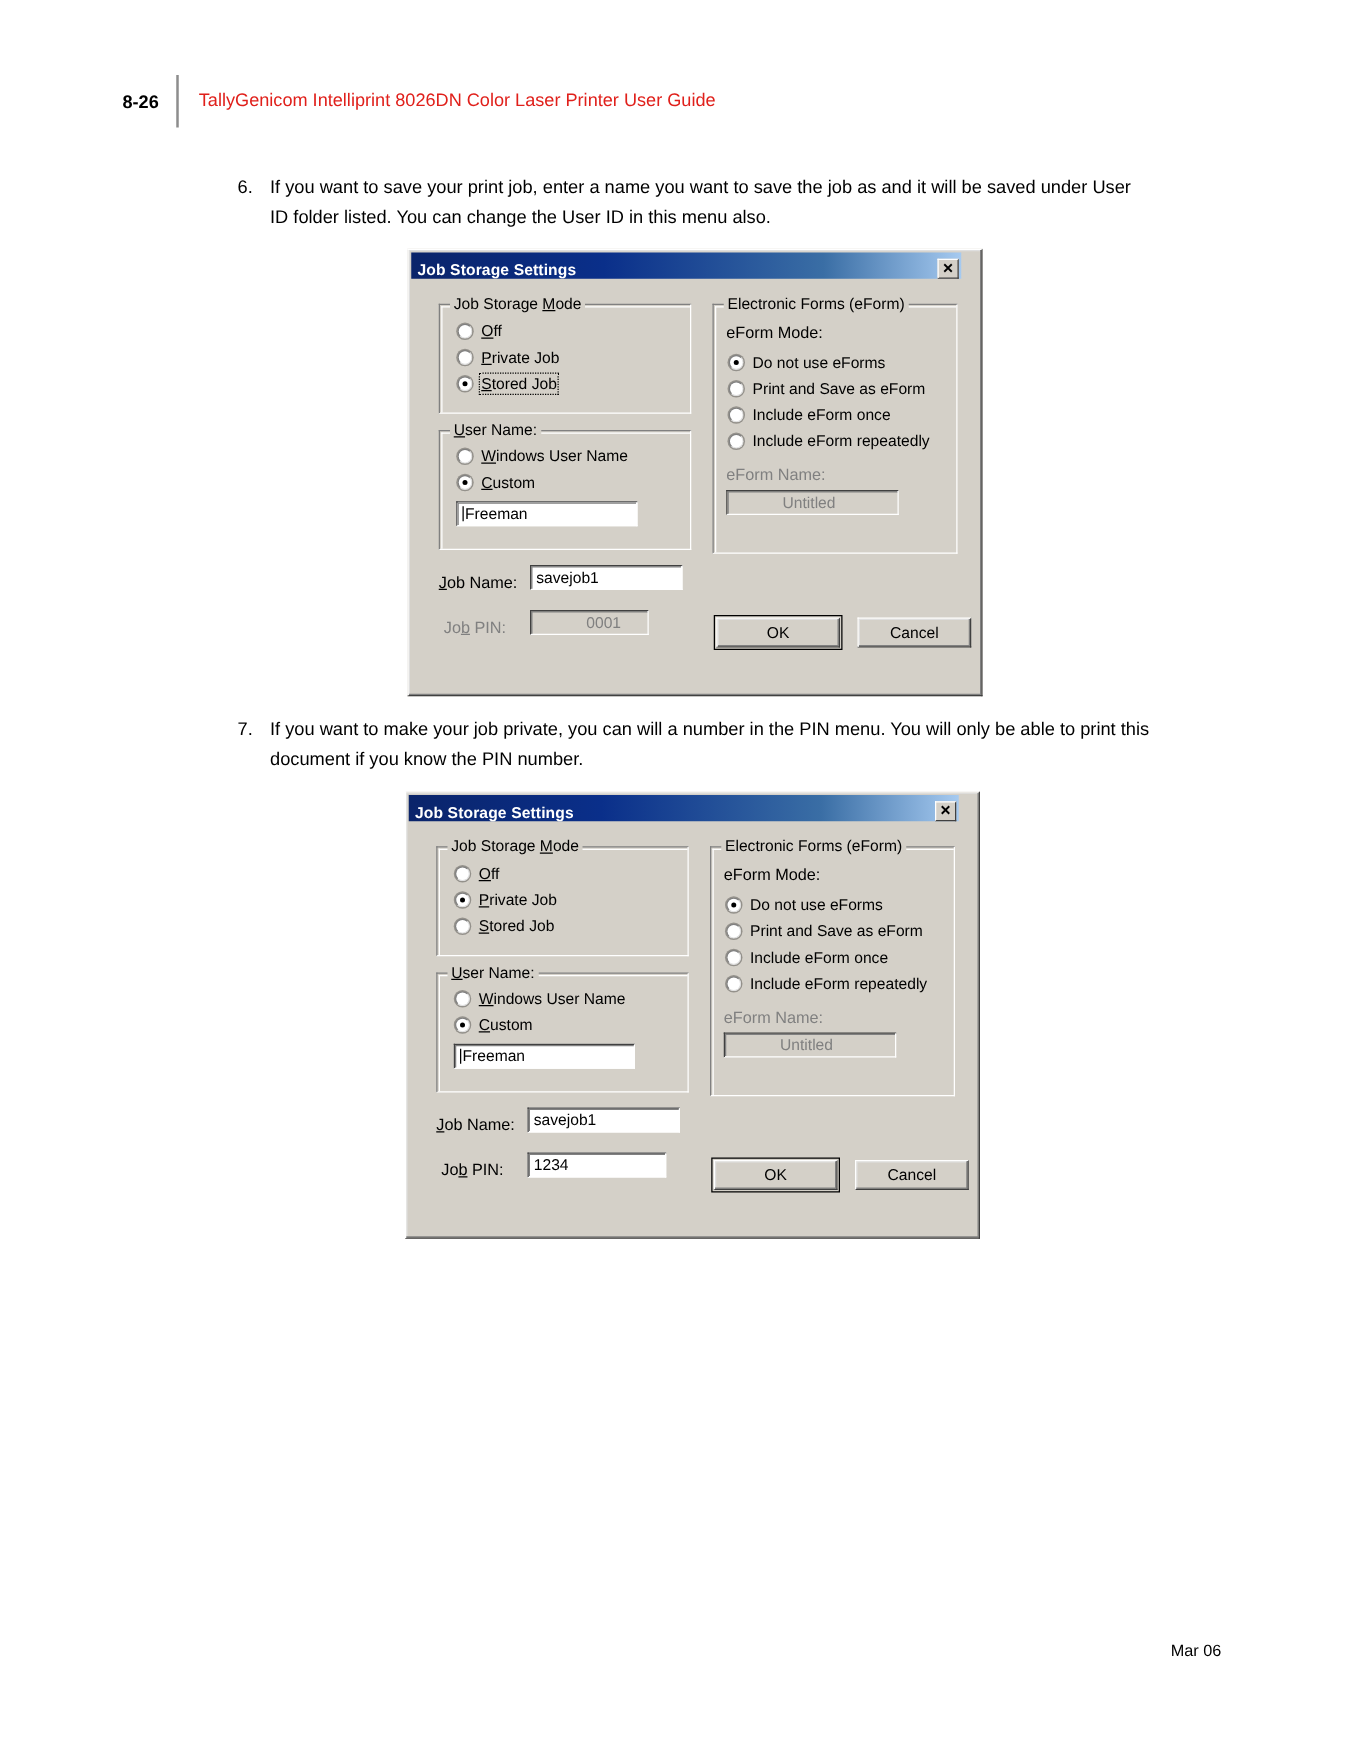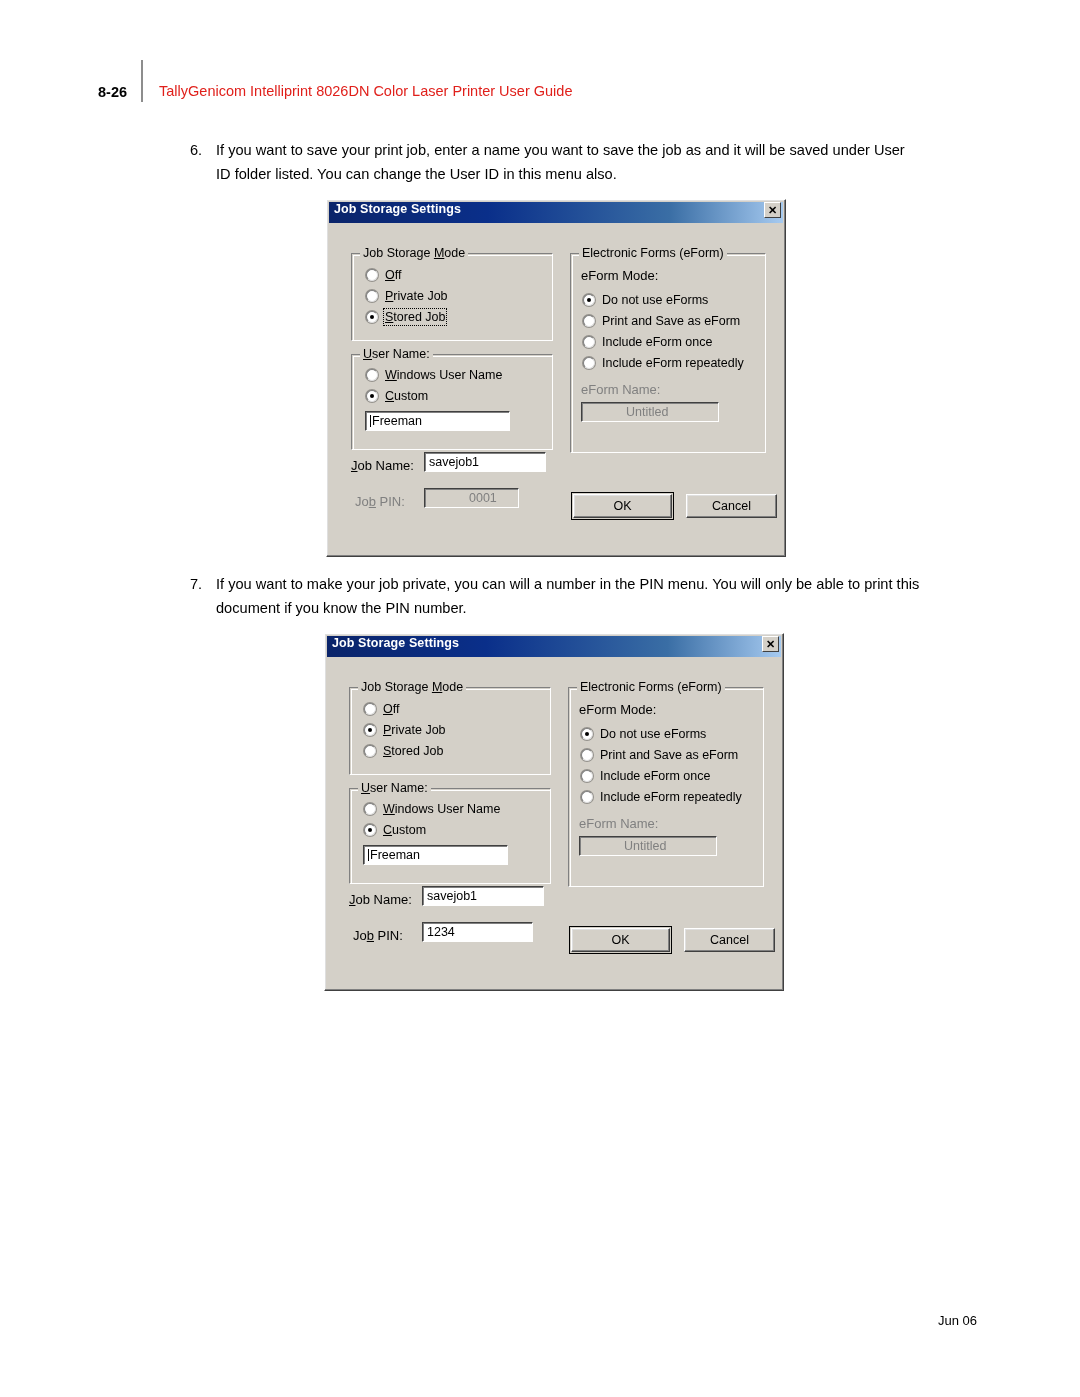--- a/index.html
+++ b/index.html
@@ -15,21 +15,21 @@
     color: #000;
     overflow: hidden;
   }
 
   
   .page-header {
     position: absolute;
     left: 98px;
     top: 60px;
     display: flex;
-    align-items: flex-end;
+    align-items: center;
   }
   .page-num {
     font-weight: bold;
     font-size: 14.5px;
     color: #000;
     padding-right: 14px;
     line-height: 19px;
     padding-top: 3px;
     white-space: nowrap;
   }
@@ -82,24 +82,24 @@
     border-bottom: 1px solid #404040;
     box-shadow: inset -1px -1px 0 #808080, inset 1px 1px 0 #dfdfdf;
     font-size: 12.5px;
     box-sizing: border-box;
   }
   #dialog-1 { left: 326px; top: 199px; height: 358px; }
   #dialog-2 { left: 324px; top: 633px; height: 358px; }
 
   .titlebar {
     height: 21px;
-    margin: 2px 2px 0 2px;
+    margin: 2px 16px 0 2px;
     background: linear-gradient(to right, #0a246a 0%, #0a2f8a 35%, #3a6ea5 75%, #a6caf0 100%);
     display: flex;
-    align-items: flex-start;
+    align-items: flex-end;
     padding: 0 2px 0 5px;
     box-sizing: border-box;
   }
   .titlebar-text {
     color: #ffffff;
     font-weight: bold;
     font-size: 12.5px;
     flex: 1;
     letter-spacing: 0.1px;
     white-space: nowrap;
@@ -129,21 +129,20 @@
     height: calc(100% - 23px);
   }
 
   
   .group {
     position: absolute;
     border: 1px solid #808080;
     border-right-color: #ffffff;
     border-bottom-color: #ffffff;
     box-sizing: border-box;
-    margin-top: 10px;
   }
   .group::after {
     content: "";
     position: absolute;
     left: 1px; top: 1px; right: 0; bottom: 0;
     border-top: 1px solid #ffffff;
     border-left: 1px solid #ffffff;
     pointer-events: none;
   }
   .group-label {
@@ -446,13 +445,13 @@
         <span>Untitled</span>
       </div>
     </div>
 
     <div class="btn default abs" style="left:246px; top:271px; width:99px;">OK</div>
     <div class="btn abs" style="left:359px; top:271px; width:91px;">Cancel</div>
 
   </div>
 </div>
 
-<div class="footer">Jun 06</div>
+<div class="footer">Mar 06</div>
 
 </body></html>

